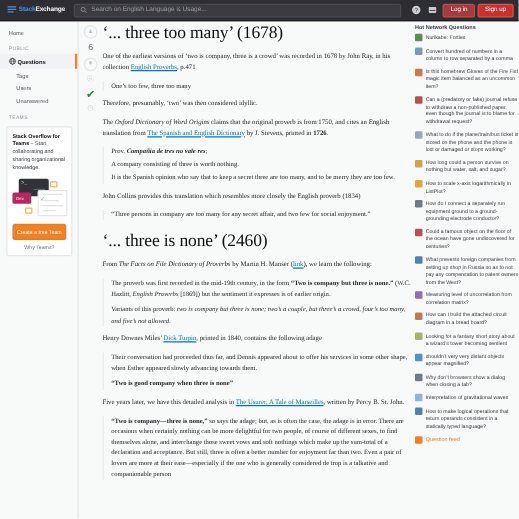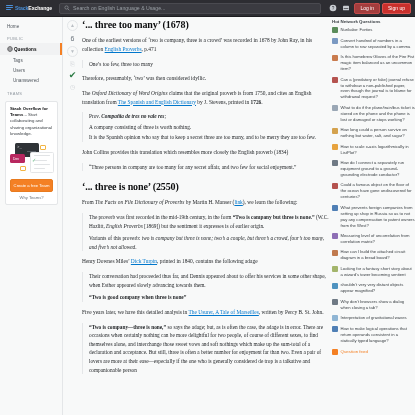--- a/index.html
+++ b/index.html
@@ -136,21 +136,21 @@
   
   #main {
     position: absolute; left: 82px; top: 19px;
     width: 247px; height: 396px;
     overflow: hidden;
     font-family: "Liberation Serif", serif;
     color: #232629;
   }
   #main h2 {
     font-family: "Liberation Serif", serif;
-    font-size: 10px; font-weight: bold; color: #0c0d0e;
+    font-size: 14px; font-weight: normal; color: #0c0d0e;
     margin: 0 0 6px 0; letter-spacing: -0.1px;
   }
   #main h2.second { margin-top: 10px; }
   #main p {
     font-size: 5.4px; line-height: 1.62; margin: 0 0 6px 0;
     text-align: left;
   }
   #main blockquote {
     border-left: 1.4px solid #e4e6e8;
     padding-left: 6px; margin: 0 0 6px 0;
@@ -282,21 +282,21 @@
     <p style="margin-bottom:2px">A company consisting of three is worth nothing.</p>
     <p>It is the Spanish opinion who say that to keep a secret three are too many, and to be merry they are too few.</p>
   </blockquote>
 
   <p>John Collins provides this translation which resembles more closely the English proverb (1834)</p>
 
   <blockquote>
     <p>“Three persons in company are too many for any secret affair, and two few for social enjoyment.”</p>
   </blockquote>
 
-  <h2 class="second">‘... three is none’ (2550)</h2>
+  <h2 class="second">‘... three is none’ (2460)</h2>
 
   <p>
     <span>From </span><i>The Facts on File Dictionary of Proverbs</i><span> by Martin H. Manser (</span><a href="#">link</a><span>), we learn the following:</span>
   </p>
 
   <blockquote>
     <p><span>The proverb was first recorded in the mid-19th century, in the form </span><b>“Two is company but three is none.”</b><span> (W.C. Hazlitt, </span><i>English Proverbs</i><span> [1869]) but the sentiment it expresses is of earlier origin.</span></p>
     <p><span>Variants of this proverb: </span><i>two is company but three is none; two’s a couple, but three’s a crowd, four’s too many, and five’s not allowed</i><span>.</span></p>
   </blockquote>
 

